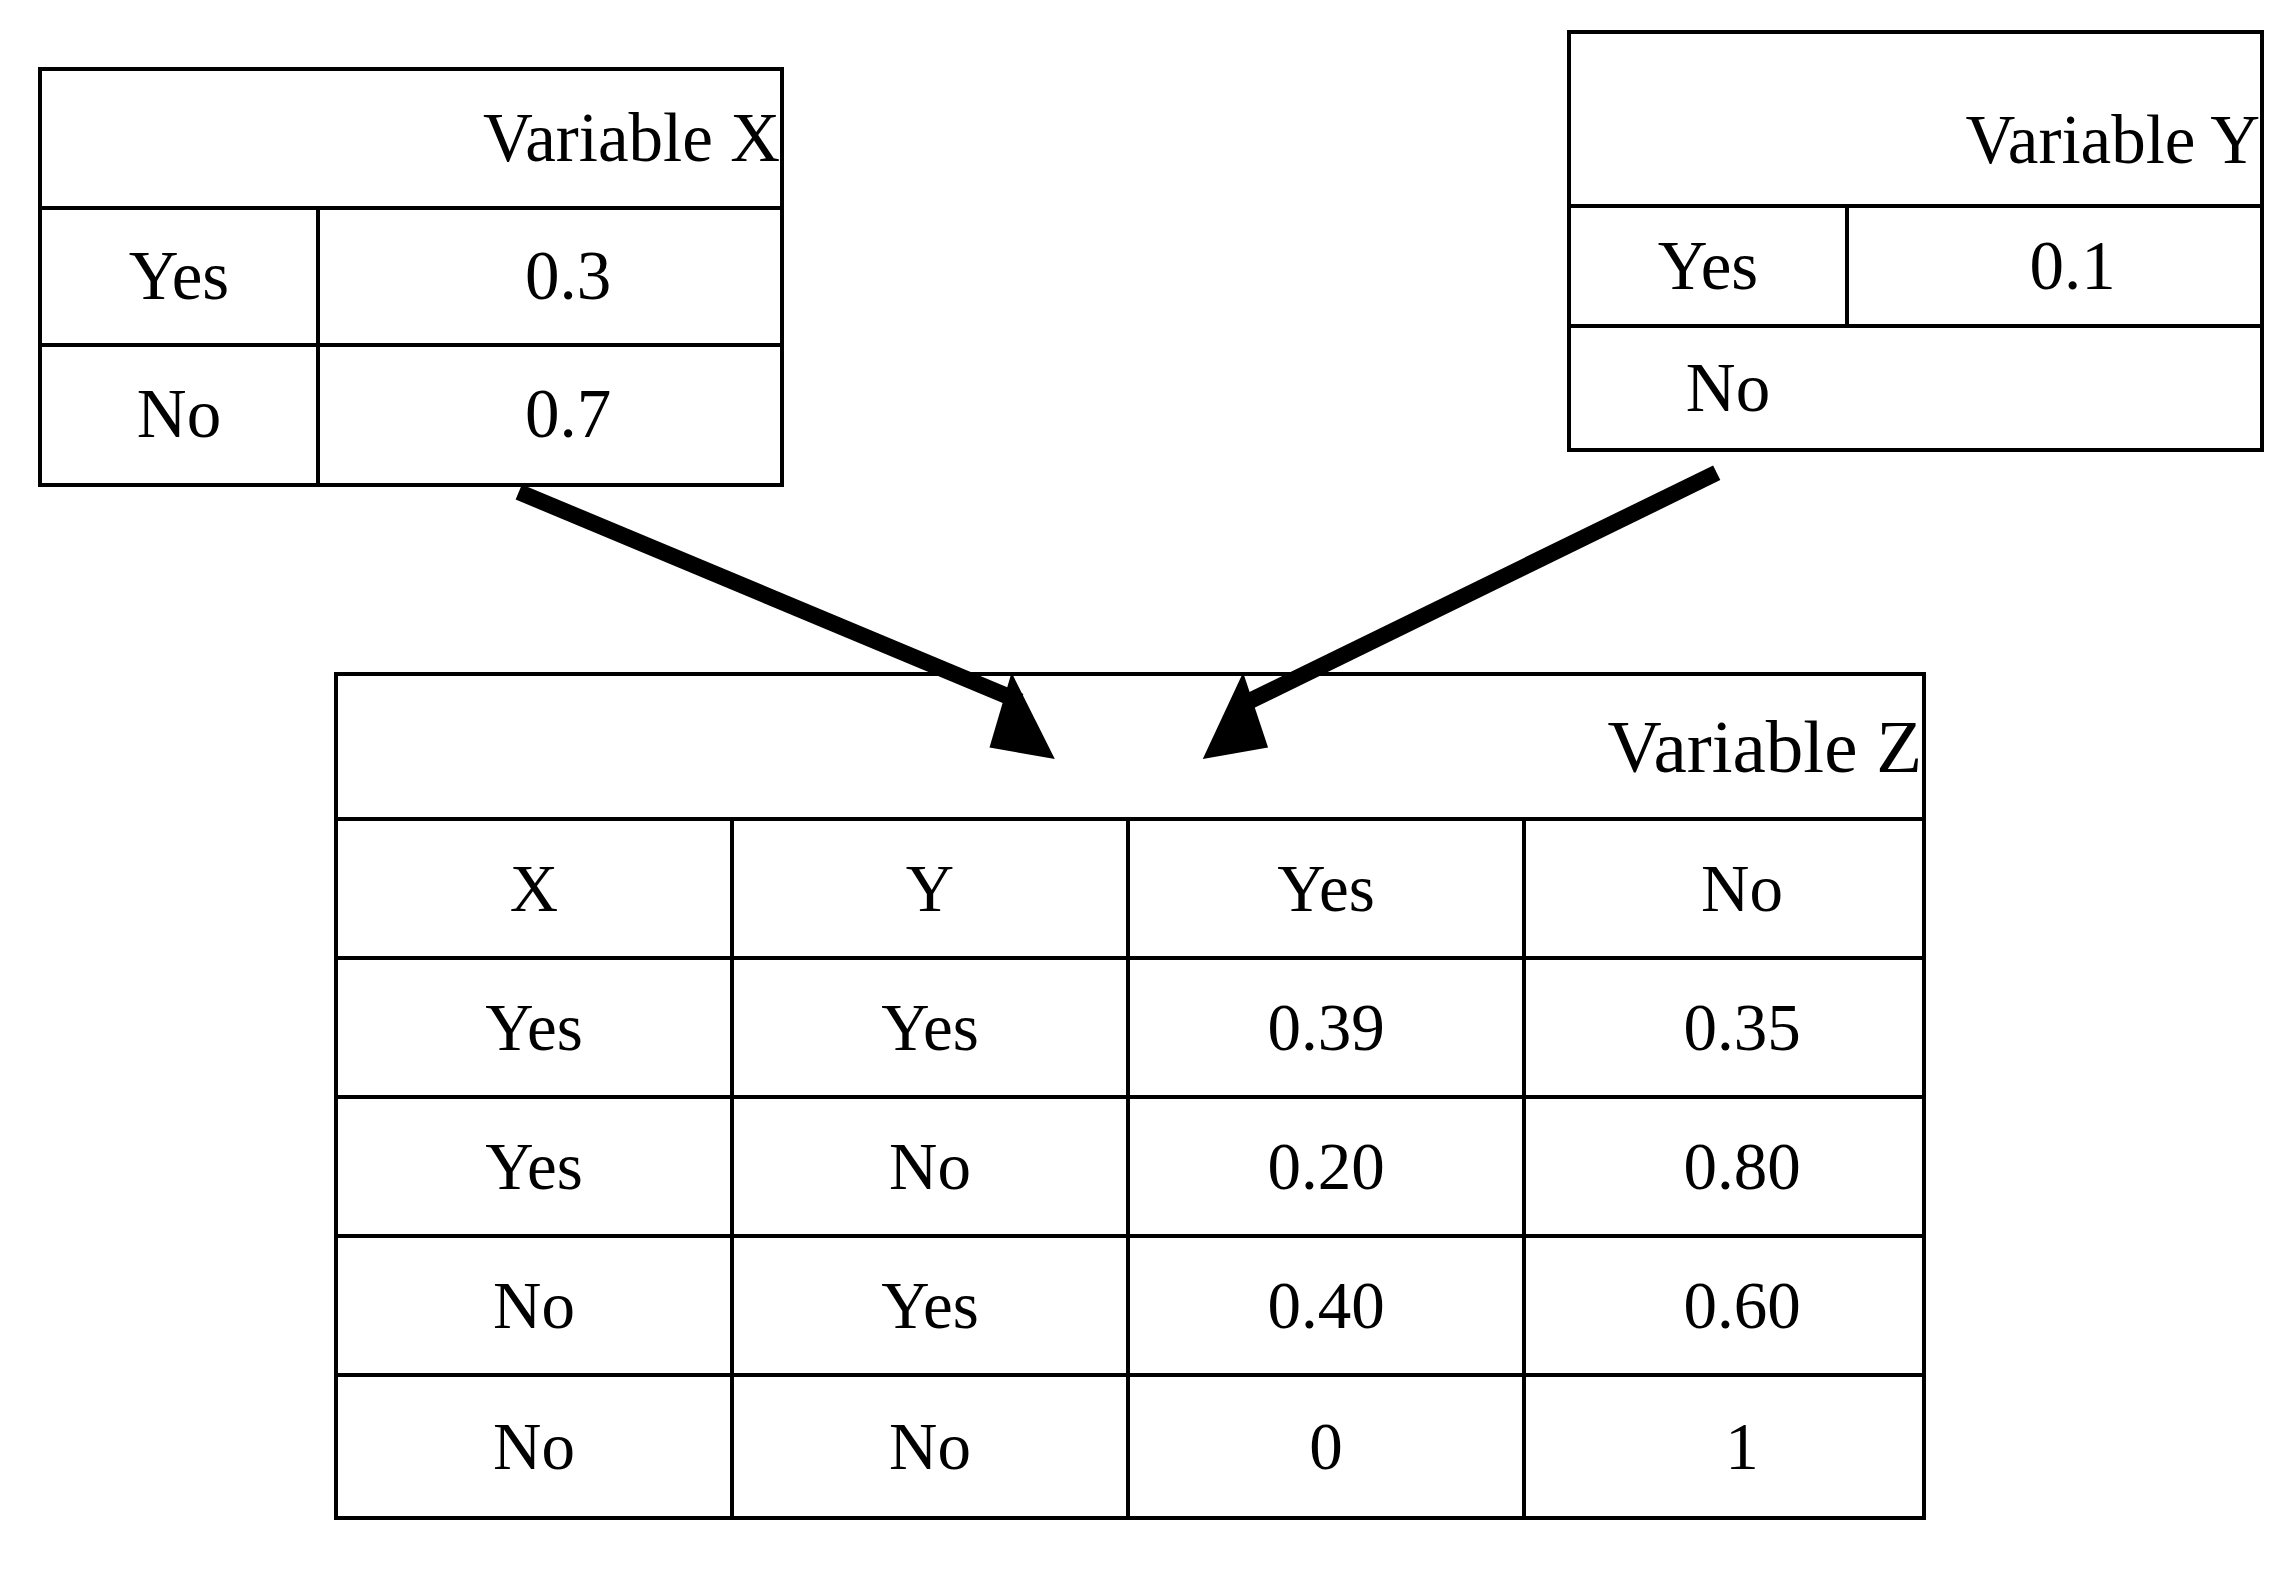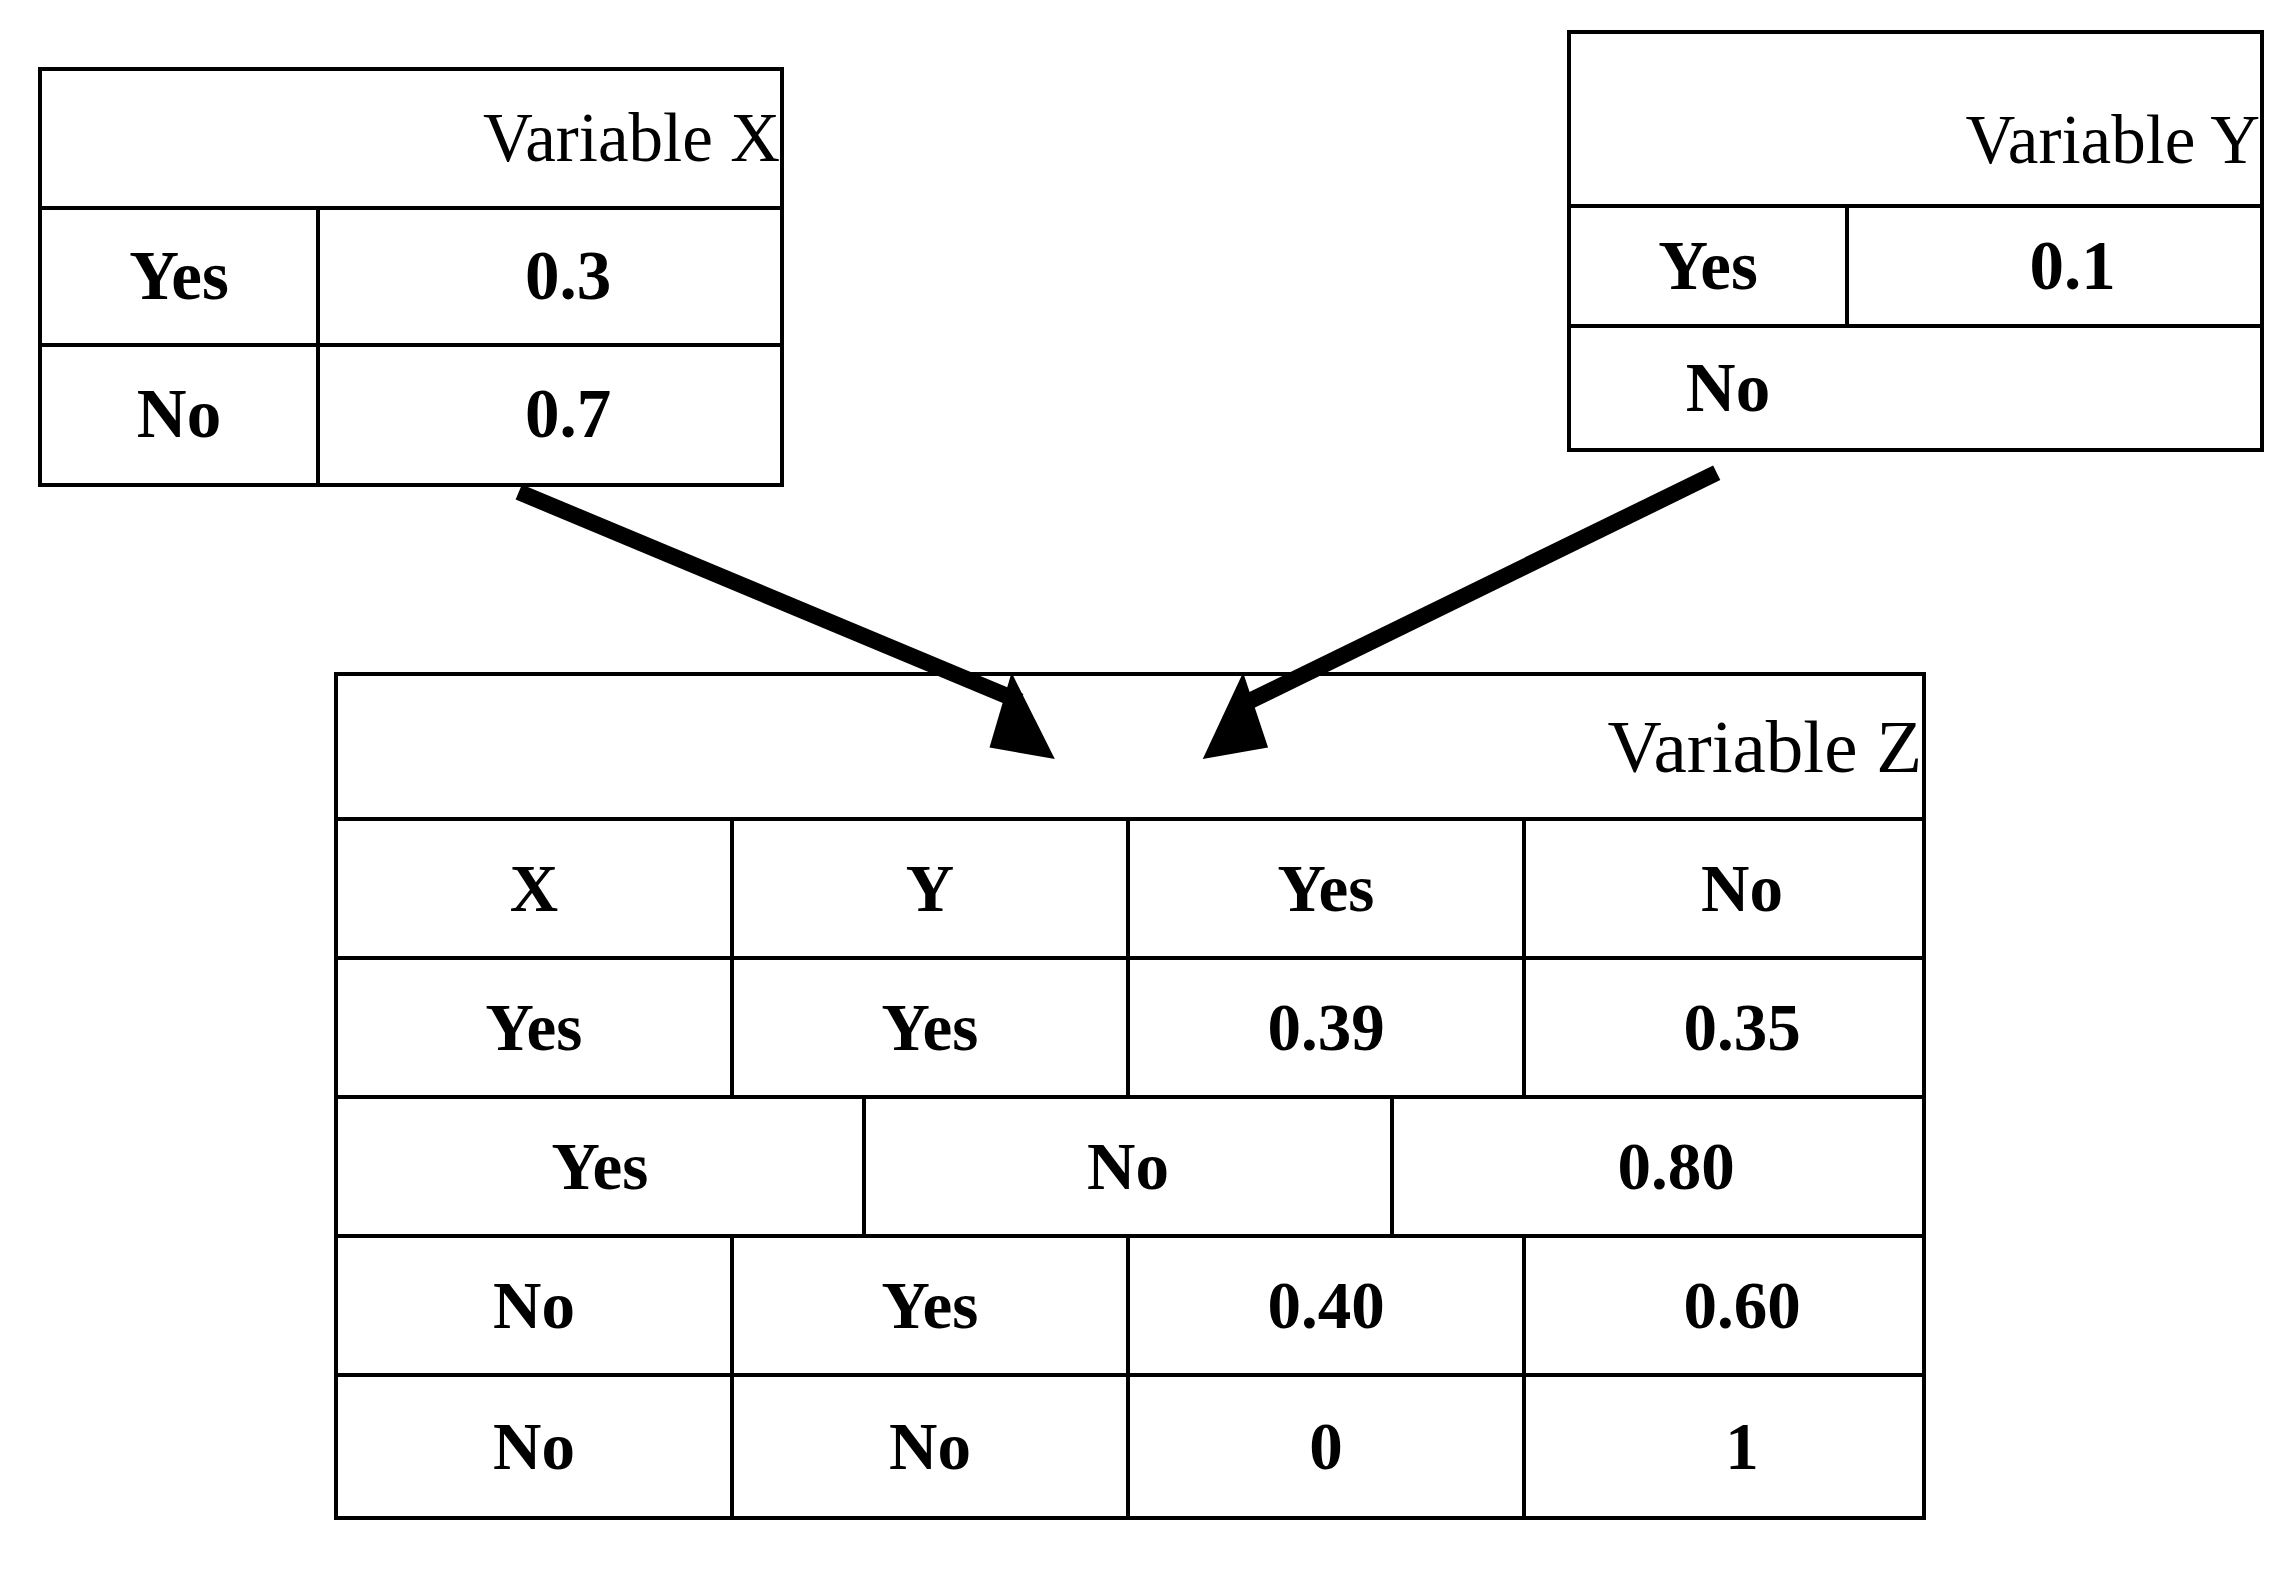--- a/index.html
+++ b/index.html
@@ -47,21 +47,20 @@
     border-bottom: none;
   }
   .node .cell {
     box-sizing: border-box;
     display: flex;
     align-items: center;
     justify-content: center;
     border-right: 4.8px solid #000000;
     line-height: 1;
     white-space: nowrap;
-    font-weight: bold;
   }
   .node .cell:last-child {
     border-right: none;
     padding-left: 36px;
   }
 
   
   #node-x {
     left: 38px;
     top: 67px;
@@ -162,20 +161,21 @@
     <div class="row">
       <div class="cell">Yes</div>
       <div class="cell">Yes</div>
       <div class="cell">0.39</div>
       <div class="cell">0.35</div>
     </div>
 
     <div class="row">
       <div class="cell">Yes</div>
       <div class="cell">No</div>
+      <div class="cell">0.20</div>
       <div class="cell">0.80</div>
     </div>
 
     <div class="row">
       <div class="cell">No</div>
       <div class="cell">Yes</div>
       <div class="cell">0.40</div>
       <div class="cell">0.60</div>
     </div>
 

